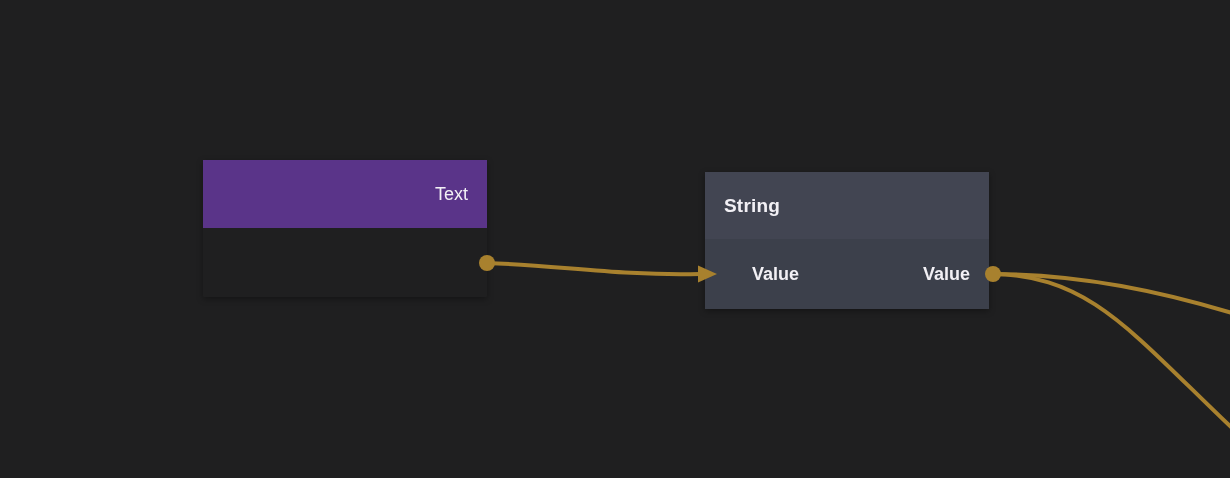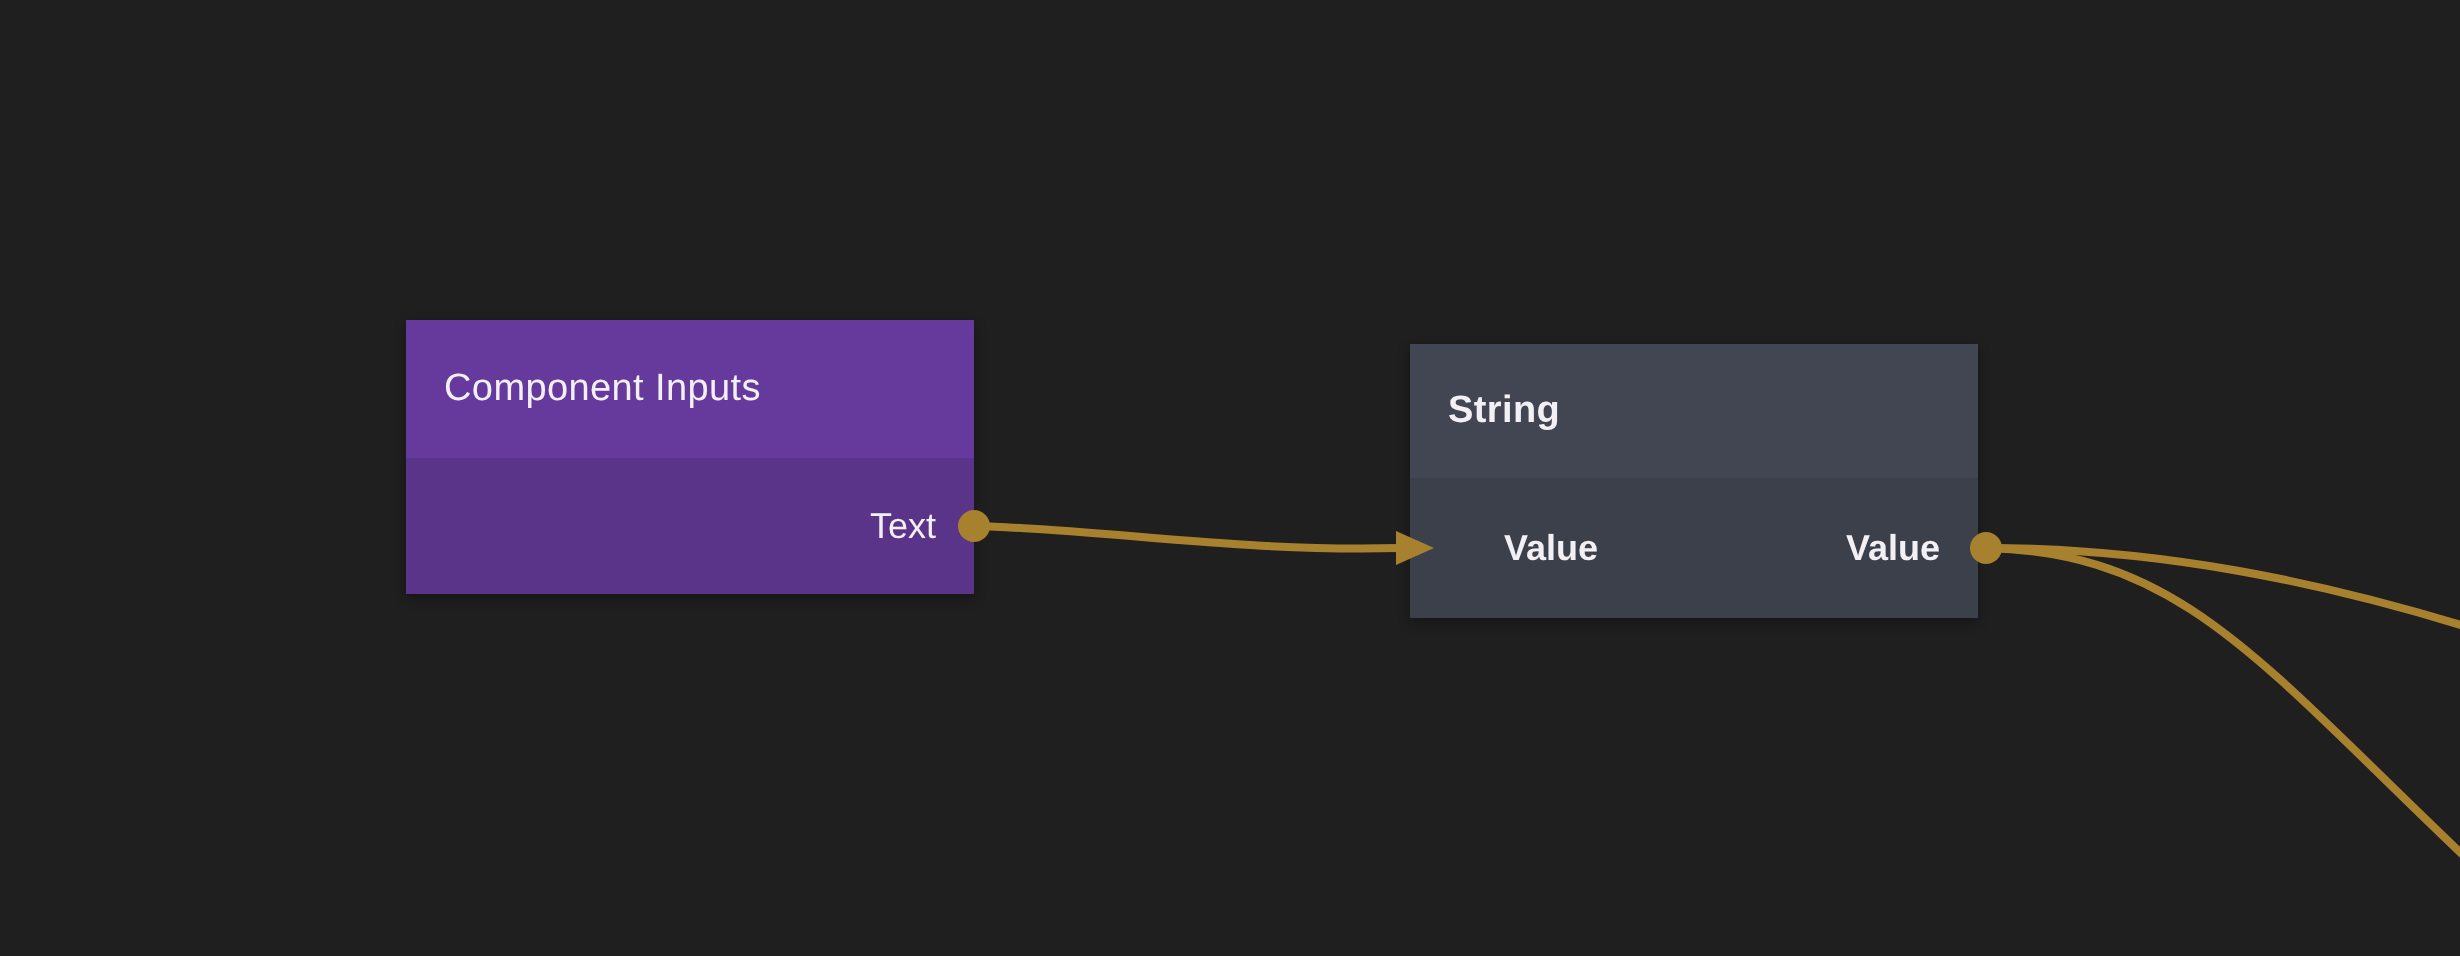--- a/index.html
+++ b/index.html
@@ -77,23 +77,20 @@
   }
   .port-dot { fill: var(--wire); }
   .wire-arrow { fill: var(--wire); }
 </style>
 </head>
 <body>
 
 <div class="canvas">
 
   <div class="node node-component-inputs">
-    <div class="node-header">
-      <span class="node-title">Component Inputs</span>
-    </div>
     <div class="node-body">
       <span class="port-label output">Text</span>
     </div>
   </div>
 
   <div class="node node-string">
     <div class="node-header">
       <span class="node-title">String</span>
     </div>
     <div class="node-body">

